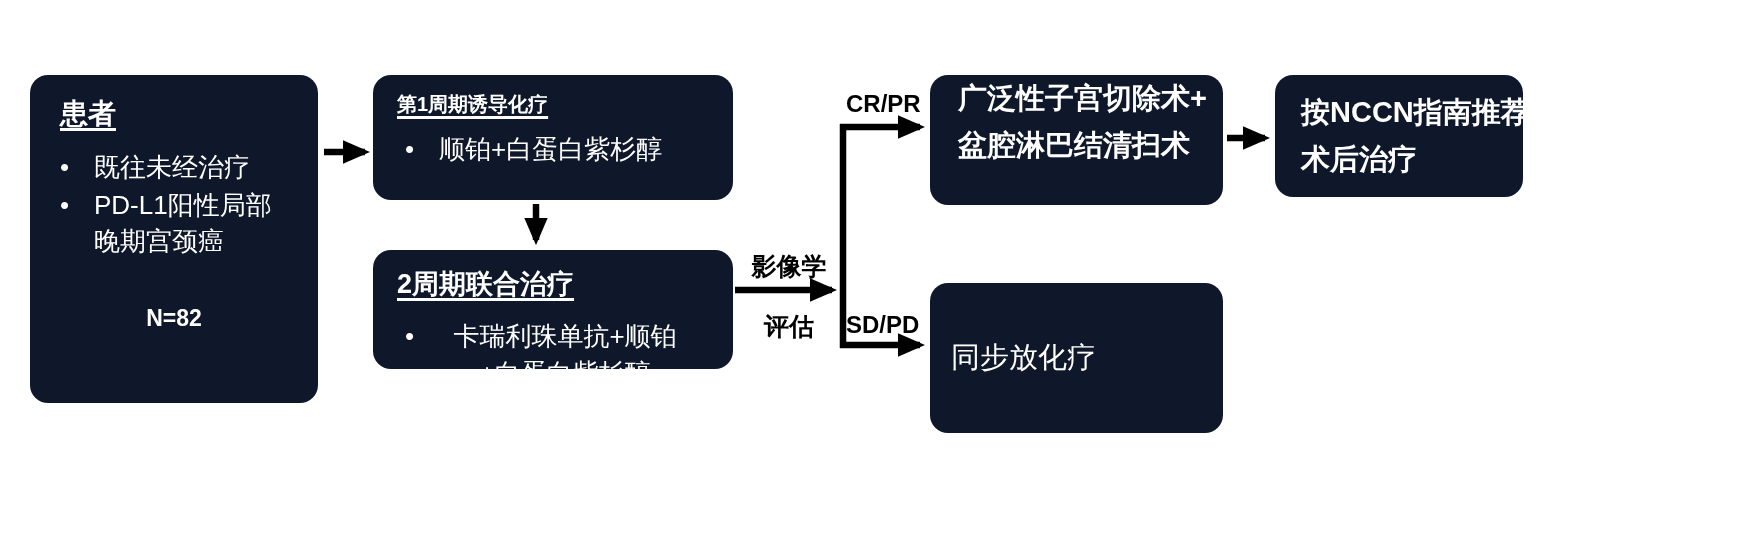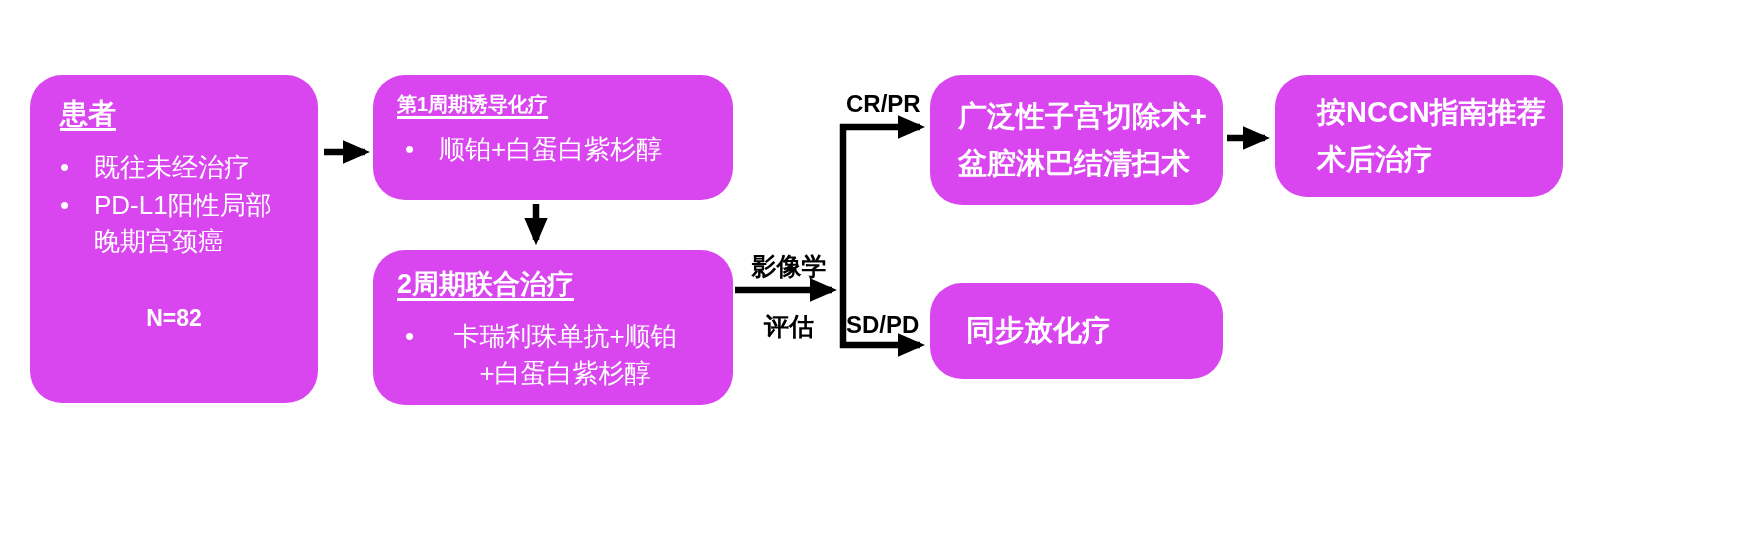--- a/index.html
+++ b/index.html
@@ -15,23 +15,23 @@
     overflow: hidden;
   }
   .arrows-layer {
     position: absolute; left: 0; top: 0;
     width: 1738px; height: 537px;
     pointer-events: none;
   }
   .arrow-line { stroke: #000000; stroke-width: 6.5; fill: none; }
   .box {
     position: absolute;
-    background: #d946ef;
+    background: #0f172a;
     color: #ffffff;
-    border-radius: 32px;
+    border-radius: 18px;
   }
   .box-title {
     font-weight: bold;
     text-decoration: underline;
     text-decoration-thickness: 2.5px;
     text-underline-offset: 5px;
   }
   .bullet-row { display: flex; align-items: flex-start; }
   .bullet-dot { flex: 0 0 34px; }
   
@@ -41,42 +41,42 @@
   .patients-box .bullet-row + .bullet-row { margin-top: 2px; }
   .n-label {
     position: absolute; left: 0; right: 0; top: 230px;
     text-align: center; font-weight: bold; font-size: 23px;
   }
   
   .induction-box { left: 373px; top: 75px; width: 360px; height: 125px; padding: 16px 20px 0 24px; }
   .induction-box .box-title { font-size: 20px; }
   .induction-box .bullets { margin-top: 14px; font-size: 26px; line-height: 34px; padding-left: 8px; }
   
-  .combination-box { left: 373px; top: 250px; width: 360px; height: 155px; padding: 16px 20px 0 24px; }
+  .combination-box { left: 373px; top: 250px; width: 360px; height: 119px; padding: 16px 20px 0 24px; }
   .combination-box .box-title { font-size: 27px; }
   .combination-box .bullets { margin-top: 16px; font-size: 26px; line-height: 37px; padding-left: 8px; }
   .combination-box .bullet-text { max-width: 252px; text-align: center; }
   
   .surgery-box {
     left: 930px; top: 75px; width: 293px; height: 130px;
-    display: flex; flex-direction: column; justify-content: center;
+    display: flex; flex-direction: column; justify-content: flex-start;
     padding-left: 28px;
     font-weight: bold; font-size: 29px; line-height: 47px; white-space: nowrap;
   }
   .nccn-box {
-    left: 1275px; top: 75px; width: 288px; height: 122px;
+    left: 1275px; top: 75px; width: 248px; height: 122px;
     display: flex; flex-direction: column; justify-content: center;
-    padding-left: 42px;
+    padding-left: 26px;
     font-weight: bold; font-size: 29px; line-height: 47px; white-space: nowrap;
   }
   .crt-box {
-    left: 930px; top: 283px; width: 293px; height: 96px;
+    left: 930px; top: 283px; width: 293px; height: 150px;
     display: flex; align-items: center;
-    padding-left: 36px;
-    font-weight: bold; font-size: 29px; white-space: nowrap;
+    padding-left: 21px;
+    font-weight: normal; font-size: 29px; white-space: nowrap;
   }
   
   .flow-label { position: absolute; color: #000000; font-weight: bold; }
   .imaging-label { left: 740px; top: 252px; width: 98px; text-align: center; font-size: 25px; line-height: 28px; }
   .imaging-label .line2 { margin-top: 32px; }
   .crpr-label { left: 846px; top: 90px; font-size: 24px; }
   .sdpd-label { left: 846px; top: 311px; font-size: 24px; }
 </style>
 </head>
 <body>

